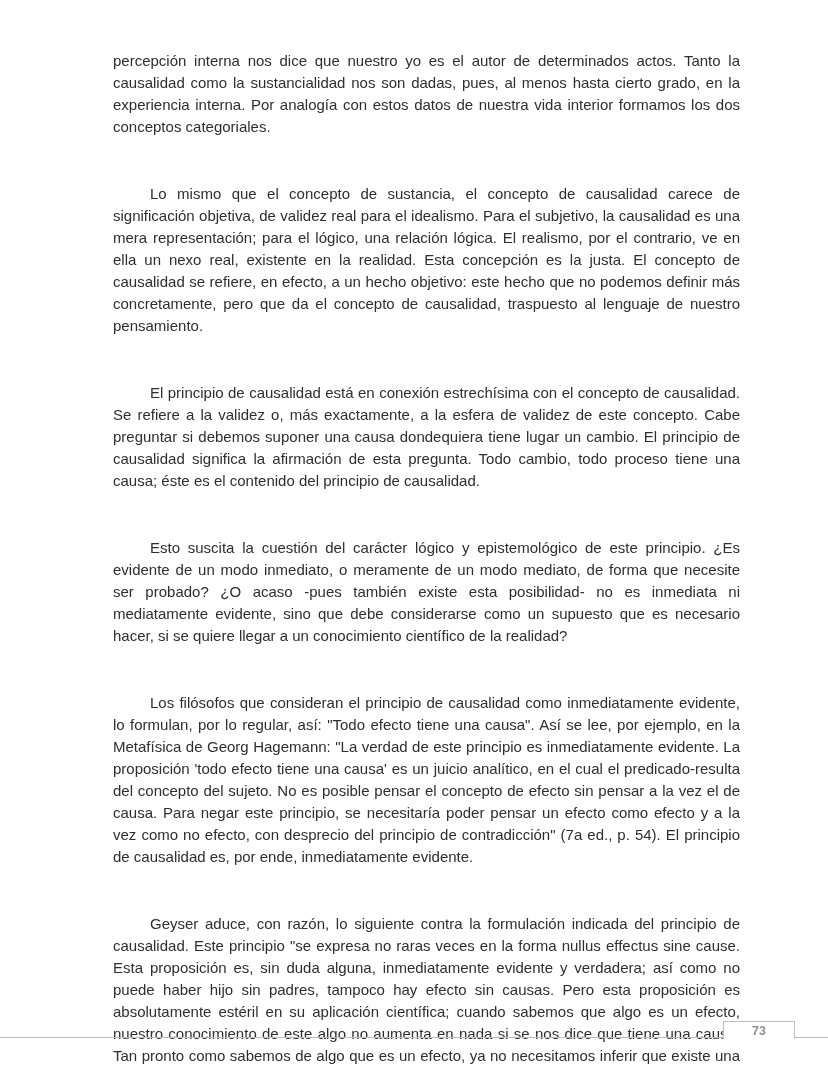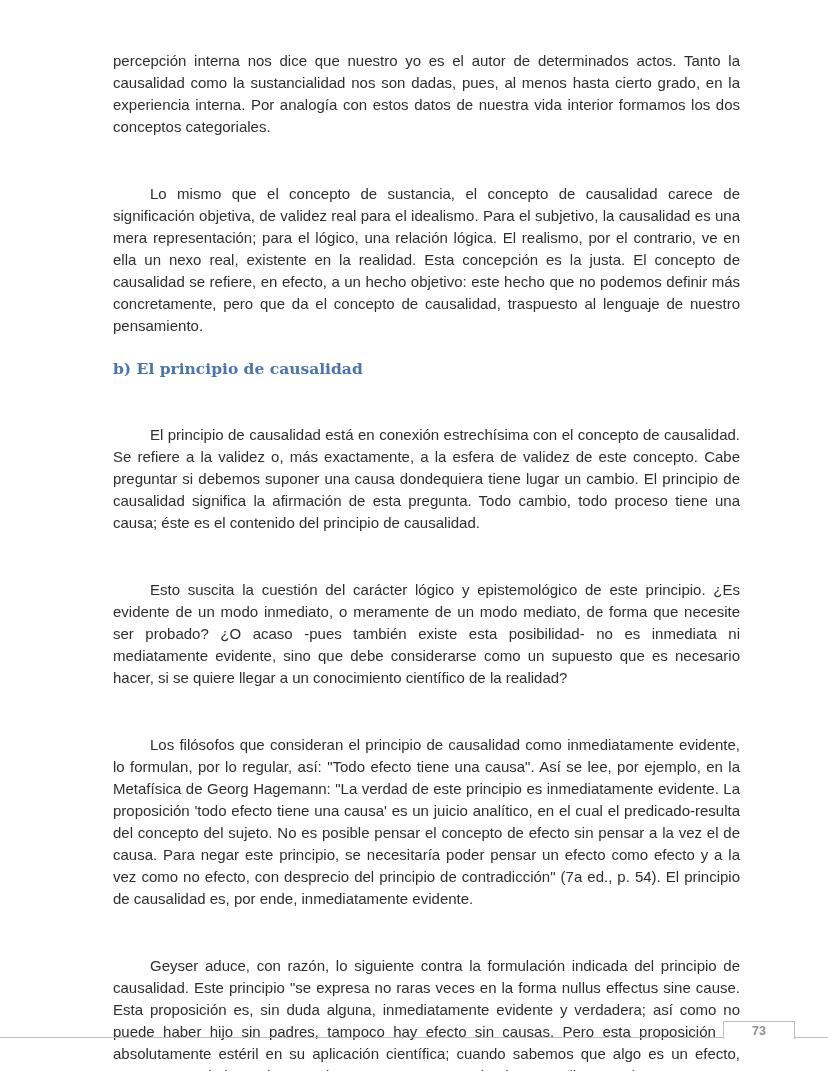--- a/index.html
+++ b/index.html
@@ -73,21 +73,20 @@
     font-weight: bold;
   }
 </style>
 </head>
 <body>
 
 <div class="page">
   <div class="content">
       <p class="para"><span>percepción interna nos dice que nuestro yo es el autor de determinados actos. Tanto la causalidad como la sustancialidad nos son dadas, pues, al menos hasta cierto grado, en la experiencia interna. Por analogía con estos datos de nuestra vida interior formamos los dos conceptos categoriales.</span></p>
       <p class="para indent"><span>Lo mismo que el concepto de sustancia, el concepto de causalidad carece de significación objetiva, de validez real para el idealismo. Para el subjetivo, la causalidad es una mera representación; para el lógico, una relación lógica. El realismo, por el contrario, ve en ella un nexo real, existente en la realidad. Esta concepción es la justa. El concepto de causalidad se refiere, en efecto, a un hecho objetivo: este hecho que no podemos definir más concretamente, pero que da el concepto de causalidad, traspuesto al lenguaje de nuestro pensamiento.</span></p>
-      <h2 class="section-heading">b) El principio de causalidad</h2>
       <p class="para indent"><span>El principio de causalidad está en conexión estrechísima con el concepto de causalidad. Se refiere a la validez o, más exactamente, a la esfera de validez de este concepto. Cabe preguntar si debemos suponer una causa dondequiera tiene lugar un cambio. El principio de causalidad significa la afirmación de esta pregunta. Todo cambio, todo proceso tiene una causa; éste es el contenido del principio de causalidad.</span></p>
       <p class="para indent"><span>Esto suscita la cuestión del carácter lógico y epistemológico de este principio. ¿Es evidente de un modo inmediato, o meramente de un modo mediato, de forma que necesite ser probado? ¿O acaso -pues también existe esta posibilidad- no es inmediata ni mediatamente evidente, sino que debe considerarse como un supuesto que es necesario hacer, si se quiere llegar a un conocimiento científico de la realidad?</span></p>
       <p class="para indent"><span>Los filósofos que consideran el principio de causalidad como inmediatamente evidente, lo formulan, por lo regular, así: "Todo efecto tiene una causa". Así se lee, por ejemplo, en la </span><span class="it">Metafísica</span><span> de Georg Hagemann: "La verdad de este principio es inmediatamente evidente. La proposición 'todo efecto tiene una causa' es un juicio analítico, en el cual el predicado-resulta del concepto del sujeto. No es posible pensar el concepto de efecto sin pensar a la vez el de causa. Para negar este principio, se necesitaría poder pensar un efecto como efecto y a la vez como no efecto, con desprecio del principio de contradicción" (7a ed., p. 54). El principio de causalidad es, por ende, inmediatamente evidente.</span></p>
       <p class="para indent"><span>Geyser aduce, con razón, lo siguiente contra la formulación indicada del principio de causalidad. Este principio "se expresa no raras veces en la forma nullus effectus sine cause. Esta proposición es, sin duda alguna, inmediatamente evidente y verdadera; así como no puede haber hijo sin padres, tampoco hay efecto sin causas. Pero esta proposición es absolutamente estéril en su aplicación científica; cuando sabemos que algo es un efecto, nuestro conocimiento de este algo no aumenta en nada si se nos dice que tiene una causa. Tan pronto como sabemos de algo que es un efecto, ya no necesitamos inferir que existe una causa del mismo, pues esto se halla encerrado en aquel saber. Lo verdaderamente importante para la investigación de los hechos de la naturaleza es la inferencia de que éste y este otro elemento de la naturaleza son, respectivamente, un efecto y una causa. Para poder hacer con sentido esta inferencia, la ciencia necesita un principio de un contenido muy distinto que el de que todo efecto tiene una causa" (</span></p>
     </div>
   <div class="footer-line"></div>
   <div class="page-number-tab">
     <span>73</span>
   </div>
 </div>

